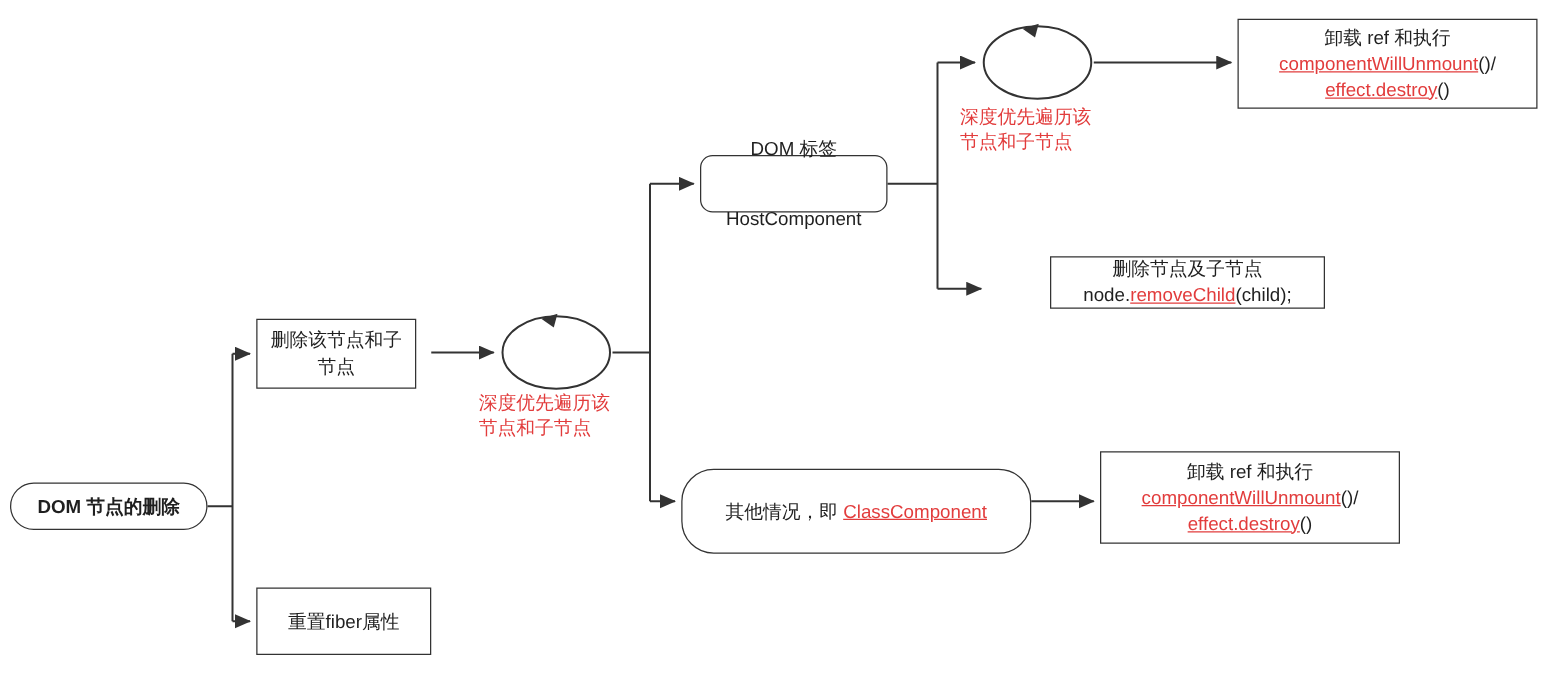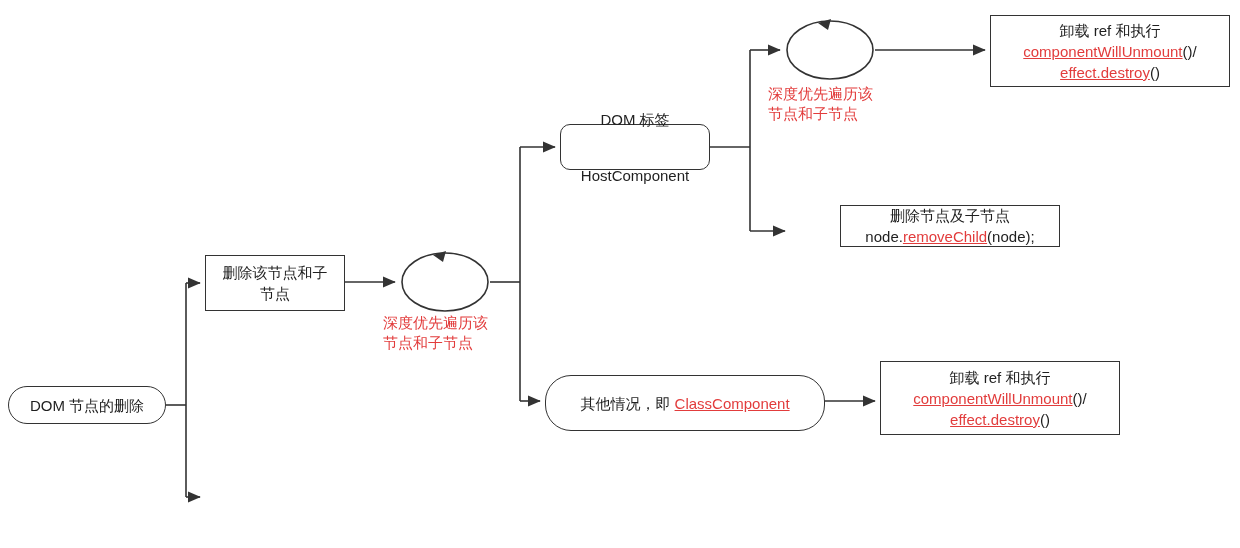--- a/index.html
+++ b/index.html
@@ -66,65 +66,68 @@
       <path d="M750,50 L750,231"></path>
       <path d="M750,50 L780,50" marker-end="url(#arrow)"></path>
       <path d="M750,231 L785,231" marker-end="url(#arrow)"></path>
 
       <path d="M875,50 L985,50" marker-end="url(#arrow)"></path>
 
       <path d="M825,401 L875,401" marker-end="url(#arrow)"></path>
     </g>
   </svg>
 
-  <div class="node stadium" style="left:8px;top:386px;width:158px;height:38px;">
+  <div class="node stadium" style="left:8px;top:386px;width:158px;height:38px;font-weight:bold;">
     <span>DOM 节点的删除</span>
   </div>
 
-  <div class="node" style="left:205px;top:255px;width:140px;height:56px;">
+  <div class="node" style="left:205px;top:255px;width:128px;height:56px;">
     <div>删除该节点和子</div>
     <div>节点</div>
   </div>
 
+  <div class="node" style="left:205px;top:470px;width:140px;height:54px;">
+    <span>重置fiber属性</span>
+  </div>
 
   <svg class="loop" style="left:400px;top:251px;" width="90" height="62" viewBox="0 0 90 62">
     <ellipse cx="45" cy="31" rx="43" ry="29" fill="#ffffff" stroke="#333333" stroke-width="1.6"></ellipse>
     <path d="M33,4 L46,0 L43,11 Z" fill="#333333"></path>
   </svg>
 
   <div class="freelabel" style="left:383px;top:313px;width:124px;">
     <div>深度优先遍历该</div>
     <div>节点和子节点</div>
   </div>
 
   <div class="node rounded10" style="left:560px;top:124px;width:150px;height:46px;">
     <div>DOM 标签</div>
     <div>HostComponent</div>
   </div>
 
-  <div class="node rounded26" style="left:545px;top:375px;width:280px;height:56px;">
+  <div class="node rounded26" style="left:545px;top:375px;width:280px;height:68px;">
     <div>
       <span>其他情况，即 </span><span class="red">ClassComponent</span>
     </div>
   </div>
 
   <svg class="loop" style="left:785px;top:19px;" width="90" height="62" viewBox="0 0 90 62">
     <ellipse cx="45" cy="31" rx="43" ry="29" fill="#ffffff" stroke="#333333" stroke-width="1.6"></ellipse>
     <path d="M33,4 L46,0 L43,11 Z" fill="#333333"></path>
   </svg>
 
   <div class="freelabel" style="left:768px;top:84px;width:124px;">
     <div>深度优先遍历该</div>
     <div>节点和子节点</div>
   </div>
 
   <div class="node" style="left:812px;top:205px;width:220px;height:42px;margin-left:28px;">
     <div>删除节点及子节点</div>
     <div>
-      <span>node.</span><span class="red">removeChild</span><span>(node);</span>
+      <span>node.</span><span class="red">removeChild</span><span>(child);</span>
     </div>
   </div>
 
   <div class="node" style="left:990px;top:15px;width:240px;height:72px;">
     <div>卸载 ref 和执行</div>
     <div>
       <span class="red">componentWillUnmount</span><span>()/</span>
     </div>
     <div>
       <span class="red">effect.destroy</span><span>()</span>

